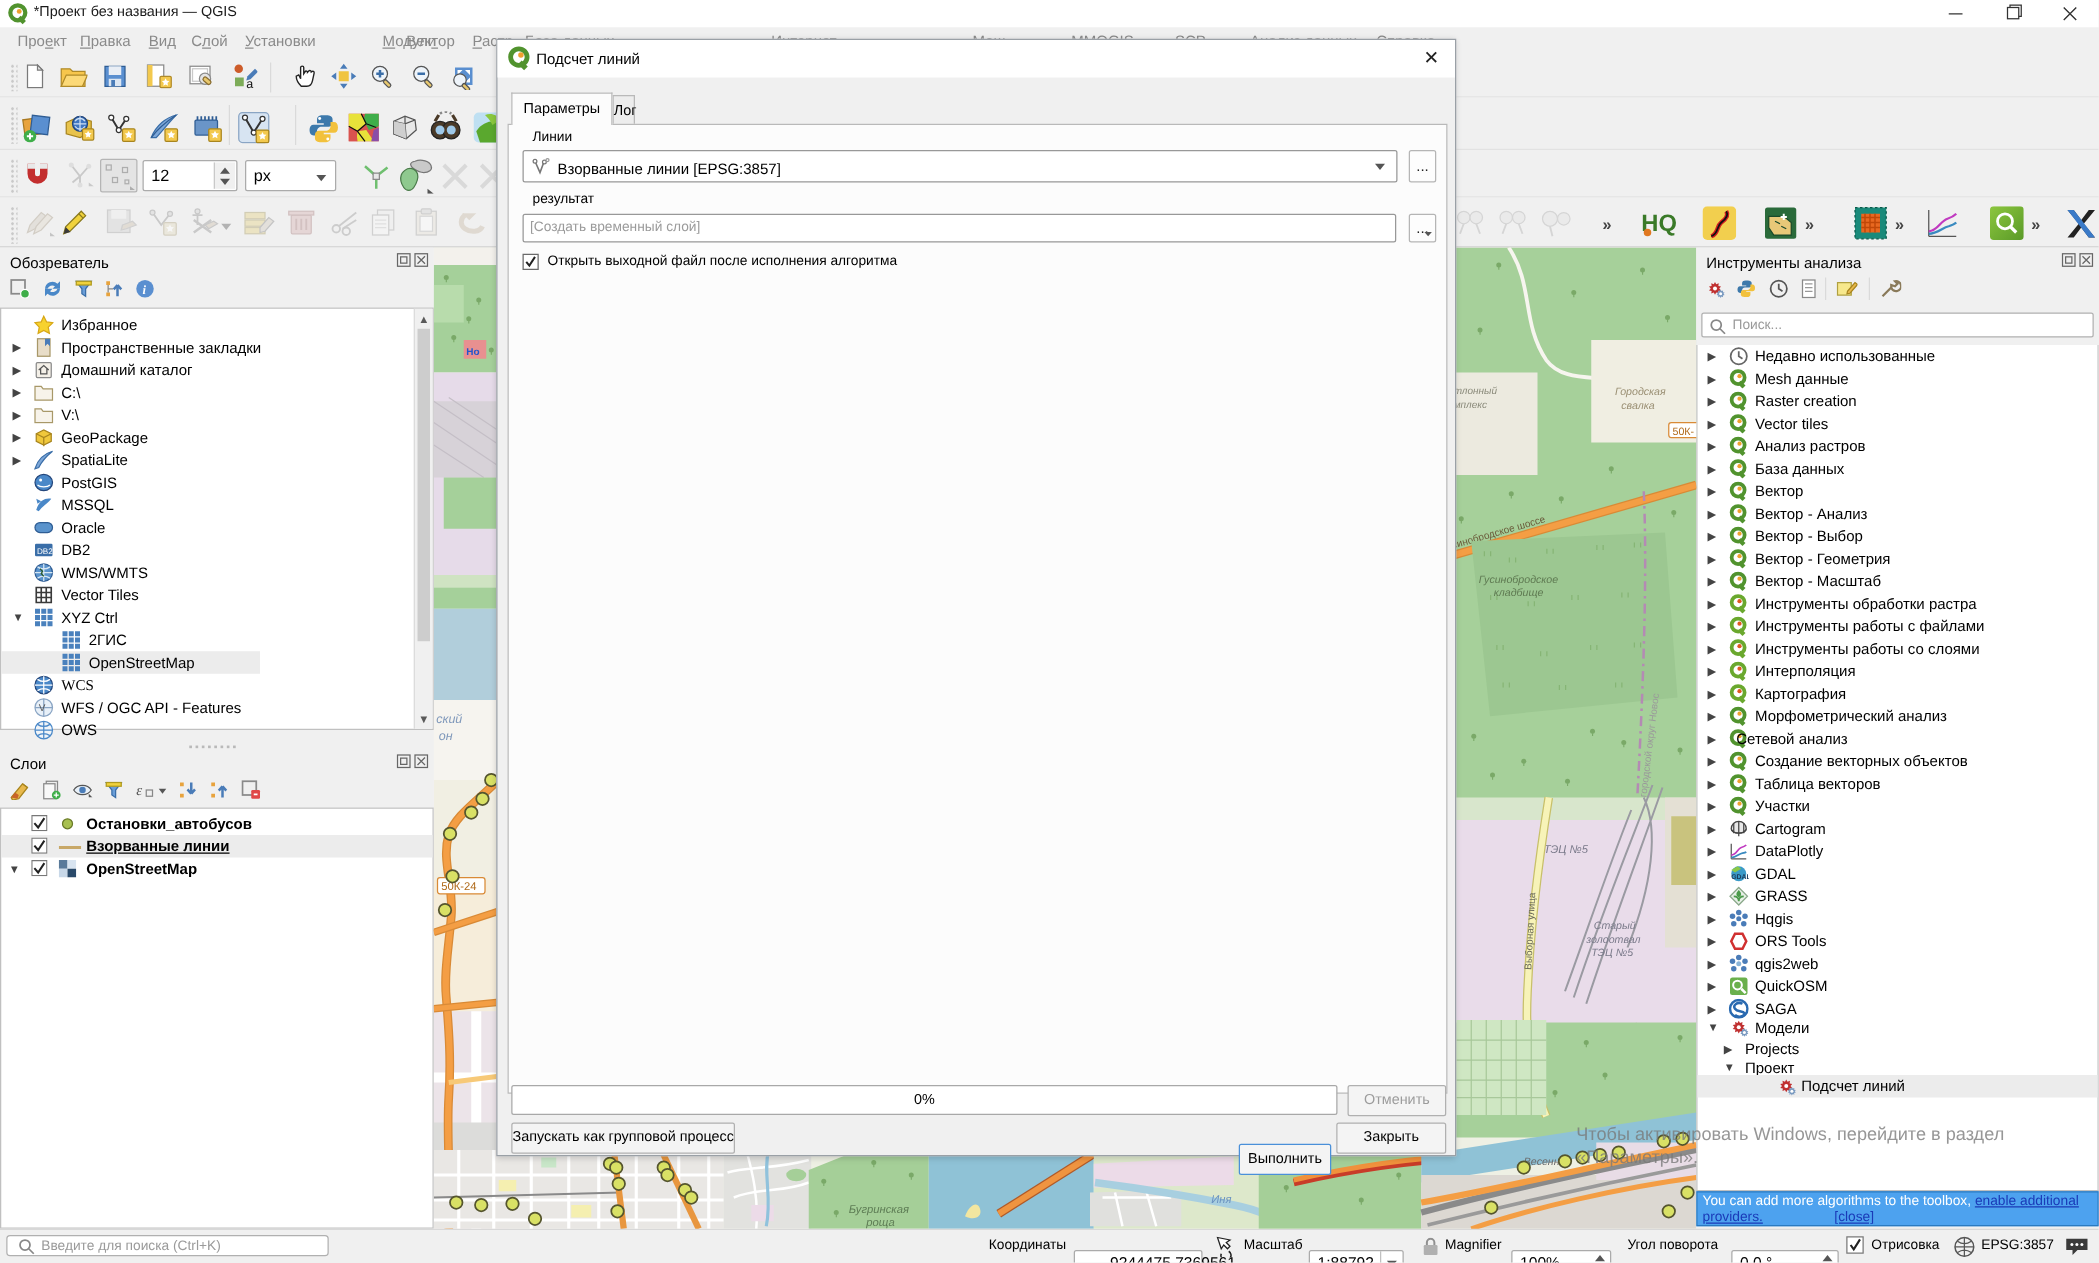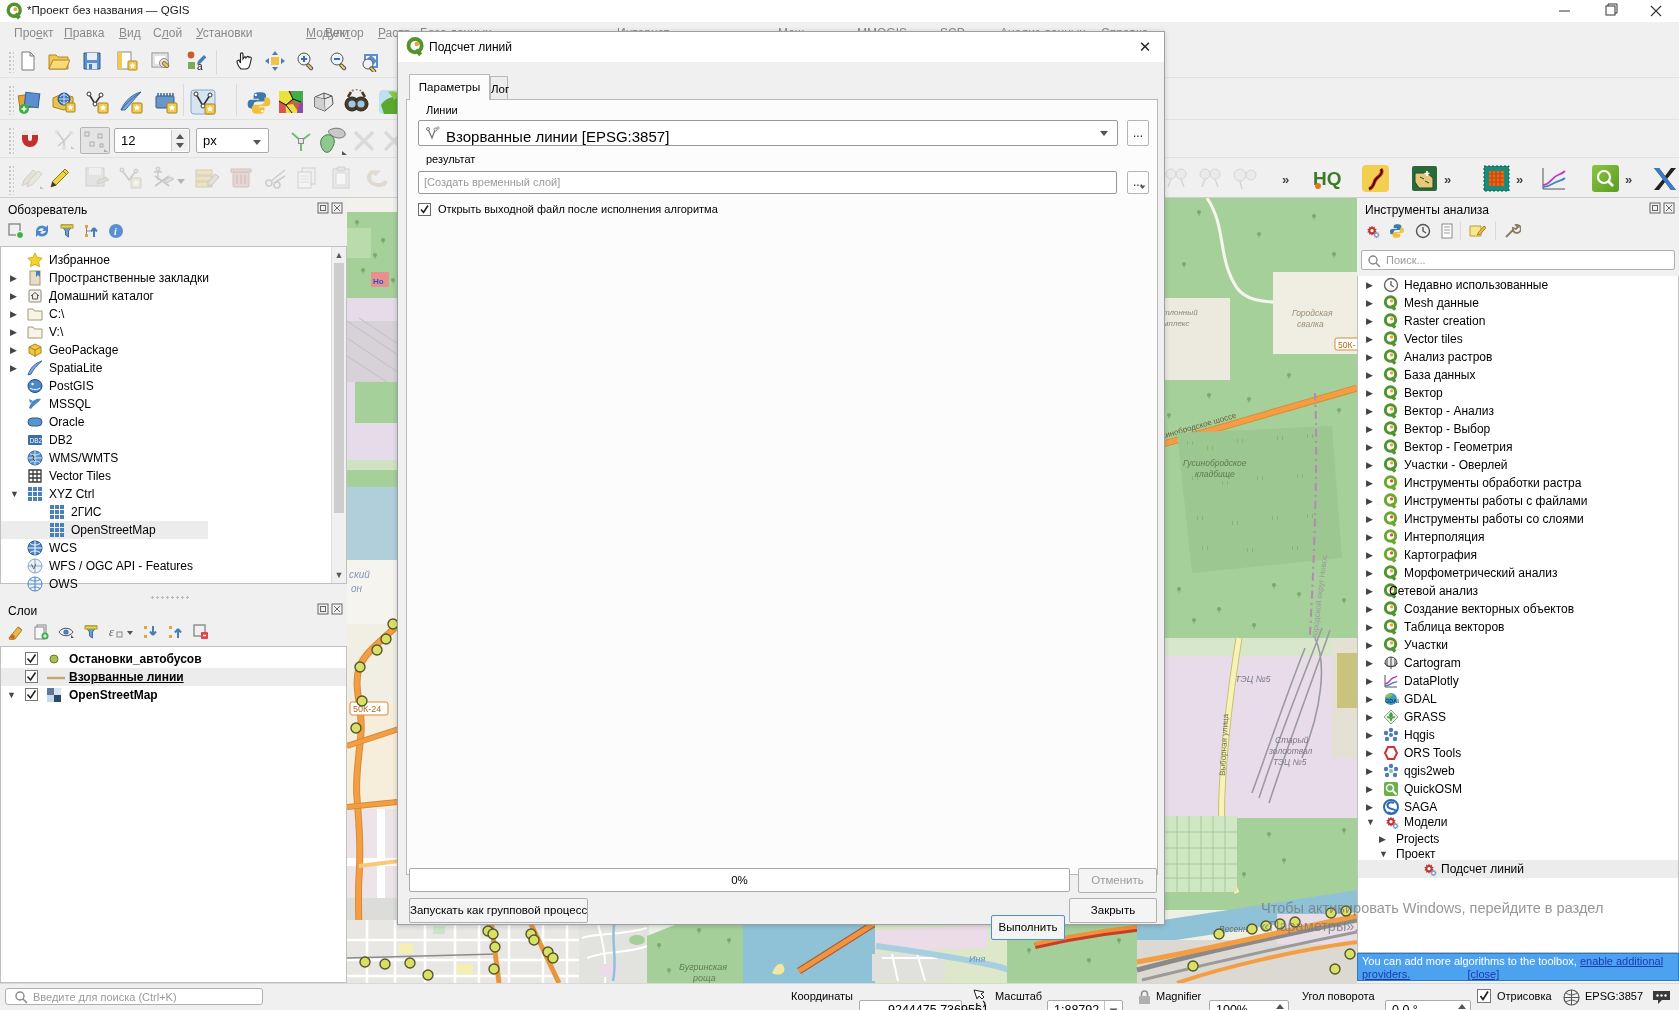--- a/index.html
+++ b/index.html
@@ -809,21 +809,21 @@
             <rect x="1" y="6" width="4" height="4"></rect>
             <rect x="6" y="6" width="4" height="4"></rect>
             <rect x="11" y="6" width="4" height="4"></rect>
             <rect x="1" y="11" width="4" height="4"></rect>
             <rect x="6" y="11" width="4" height="4"></rect>
             <rect x="11" y="11" width="4" height="4"></rect>
           </g>
         </svg>
         <span class="lbl" style="left:70px;">OpenStreetMap</span>
       </div>
-    <div class="trow" style="top:292px;">
+    <div class="trow" style="top:292px;font-family:Liberation Serif, serif;">
         <svg style="position:absolute;left:26px;top:1px;" width="16" height="16" viewBox="0 0 16 16">
           <circle cx="8" cy="8" r="7" fill="#4a88c8" stroke="#24477c"></circle>
           <path d="M8 1 v14 M1 8 h14 M3 3.5 c3 2 7 2 10 0 M3 12.5 c3 -2 7 -2 10 0" stroke="#fff" fill="none"></path>
         </svg>
         <span class="lbl" style="left:48px;">WCS</span>
       </div>
     <div class="trow" style="top:310px;">
         <svg style="position:absolute;left:26px;top:1px;" width="16" height="16" viewBox="0 0 16 16">
           <circle cx="8" cy="8" r="7" fill="#e8f0f8" stroke="#8aa5c4"></circle>
           <path d="M8 1 v14 M1 8 h14" stroke="#8aa5c4" fill="none"></path>
@@ -1066,21 +1066,21 @@
         <svg style="position:absolute;left:25px;top:1px;" width="16" height="16">
           <use href="#qlogo"></use>
         </svg>
         <span class="lbl" style="left:46px;">Вектор - Геометрия</span>
       </div>
     <div class="trow" style="top:180px;">
         <span class="arr" style="left:8px;">▶</span>
         <svg style="position:absolute;left:25px;top:1px;" width="16" height="16">
           <use href="#qlogo"></use>
         </svg>
-        <span class="lbl" style="left:46px;">Участки - Оверлей</span>
+        <span class="lbl" style="left:46px;">Вектор - Масштаб</span>
       </div>
     <div class="trow" style="top:198px;">
         <span class="arr" style="left:8px;">▶</span>
         <svg style="position:absolute;left:25px;top:1px;" width="16" height="16">
           <use href="#qlogoy"></use>
         </svg>
         <span class="lbl" style="left:46px;">Инструменты обработки растра</span>
       </div>
     <div class="trow" style="top:216px;">
         <span class="arr" style="left:8px;">▶</span>
@@ -1274,21 +1274,21 @@
   <div id="tab1" class="tab">Параметры</div>
   <div id="pane"></div>
   <div class="dlabel" style="left:28px; top:72px;">Линии</div>
   <div class="combo" style="left:20px; top:88px; width:700px; height:26px;">
     <svg style="position:absolute;left:6px;top:4px;" width="17" height="17" viewBox="0 0 17 17">
         <path d="M3 4 L7 13 L10 5" fill="none" stroke="#777" stroke-width="1.3"></path>
         <circle cx="3" cy="4" r="1.5" fill="#fff" stroke="#777"></circle>
         <circle cx="10.5" cy="4.5" r="1.5" fill="#fff" stroke="#777"></circle>
         <circle cx="13" cy="3" r="1.2" fill="#fff" stroke="#999"></circle>
       </svg>
-    <div style="position:absolute;left:27px;top:7px;font-size:15px;">Взорванные линии [EPSG:3857]</div>
+    <div style="position:absolute;left:27px;top:7px;font-size:12px;">Взорванные линии [EPSG:3857]</div>
     <div class="cbarrow"></div>
   </div>
   <div class="dotbtn" style="left:729px; top:88px; width:22px; height:26px; line-height:24px;">...</div>
   <div class="dlabel" style="left:28px; top:121px;">результат</div>
   <div class="dinput" style="left:20px; top:139px; width:699px; height:23px;">[Создать временный слой]</div>
   <div class="dotbtn" style="left:729px; top:139px; width:22px; height:23px; line-height:21px;">...<svg style="position:absolute;right:2px;bottom:3px;" width="7" height="5">
         <path d="M0.5 0.5 l3 3.5 3 -3.5 z" fill="#555"></path>
       </svg></div>
   <div class="dcheck" style="left:20px; top:171px;">
       <svg width="11" height="11" style="position:absolute;left:0px;top:0px;">

